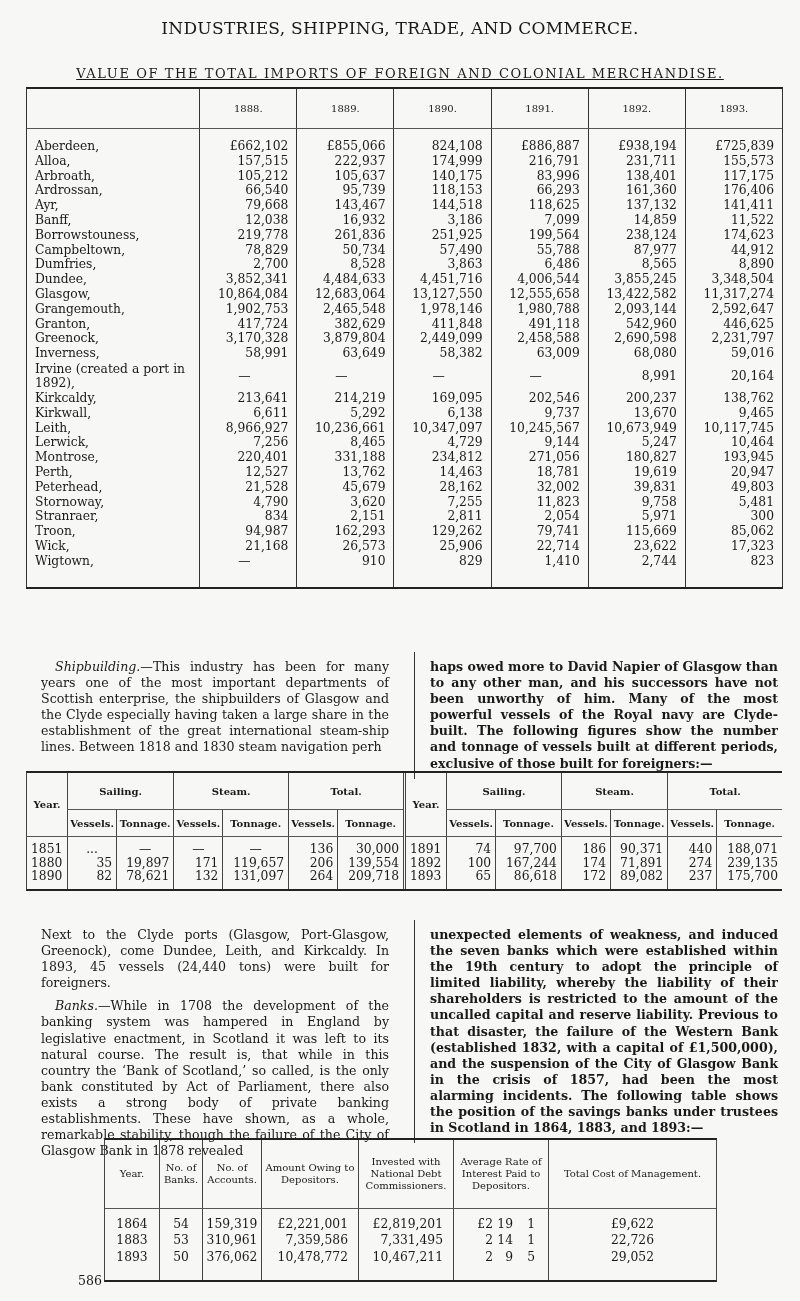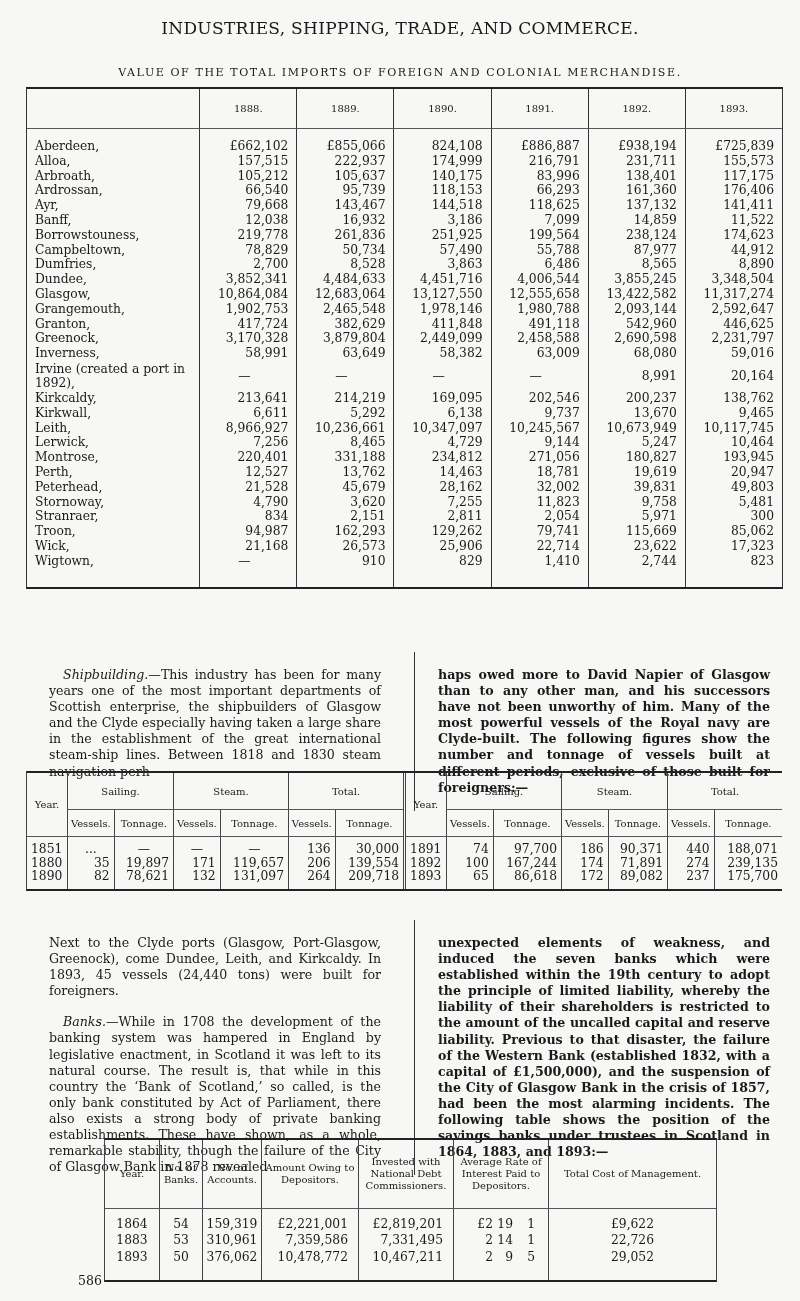--- a/index.html
+++ b/index.html
@@ -8,21 +8,21 @@
     background:#f7f7f5; color:#1a1a1a;
     font-family:"DejaVu Serif","Liberation Serif",serif;
     position:relative;
   }
   .page-title {
     position:absolute; top:18px; left:0; width:800px; text-align:center;
     font-size:17px; letter-spacing:0.3px;
   }
   .subtitle {
     position:absolute; top:66px; left:0; width:800px; text-align:center;
-    font-size:11px; letter-spacing:1.6px;
+    font-size:13px; letter-spacing:1.6px;text-decoration:underline;
   }
   
   .imports {
     position:absolute; top:87px; left:26px; width:755px;
     border-top:2px solid #222; border-bottom:2px solid #222;
     border-left:1px solid #333; border-right:1px solid #333;
   }
   .imports table { border-collapse:collapse; width:100%; font-size:12.3px; }
   .imports th { font-weight:normal; font-size:10px; height:37px; border-left:1px solid #333; border-bottom:1px solid #555; }
   .imports th.first { border-left:none; }
@@ -30,32 +30,32 @@
   .imports td.port { text-align:left; border-left:none; padding-left:8px; }
   .imports tr.first-row td { padding-top:10px; }
   .imports tr.last-row td { padding-bottom:18px; }
   .imports td.dash { text-align:center; }
   .c0{width:170px}.c1,.c2,.c3,.c4,.c5,.c6{width:94px}
 
   .twocol { position:absolute; left:34px; width:748px; font-size:12.6px; line-height:16.1px; }
   .col { position:absolute; top:0; width:362px; text-align:justify; }
   .col.left { left:0; }
   .col.right { left:380px; border-left:1px solid #333; padding-left:8px; width:362px;font-weight:bold; }
-  .col p { margin:15px; }
+  .col p { margin:7px; }
   .indent { text-indent:14px; }
   i { font-style:italic; }
 
   
   .ships {
     position:absolute; top:771px; left:26px; width:755px;
     border-top:2px solid #222; border-bottom:2px solid #222;
     border-left:1px solid #444;
   }
   .ships table { border-collapse:collapse; width:100%; font-size:12.3px; }
-  .ships th { font-weight:normal; font-size:10px; padding:0; }
+  .ships th { font-weight:bold; font-size:10px; padding:0; }
   .ships td { text-align:right; padding:0 4px; line-height:13.5px; white-space:nowrap; }
   .ships .bl { border-left:1px solid #444; }
   .ships .grp { height:36px; border-bottom:1px solid #555; }
   .ships .sub { height:26px; border-bottom:1px solid #555;margin-left:40px; }
   .ships tr.r1 td { padding-top:6px; }
   .ships tr.r3 td { padding-bottom:5px; }
   .ships .yr { text-align:left; }
   .ships .dbl { border-left:3px double #444; }
   .ships td.ctr { text-align:center; }
 

